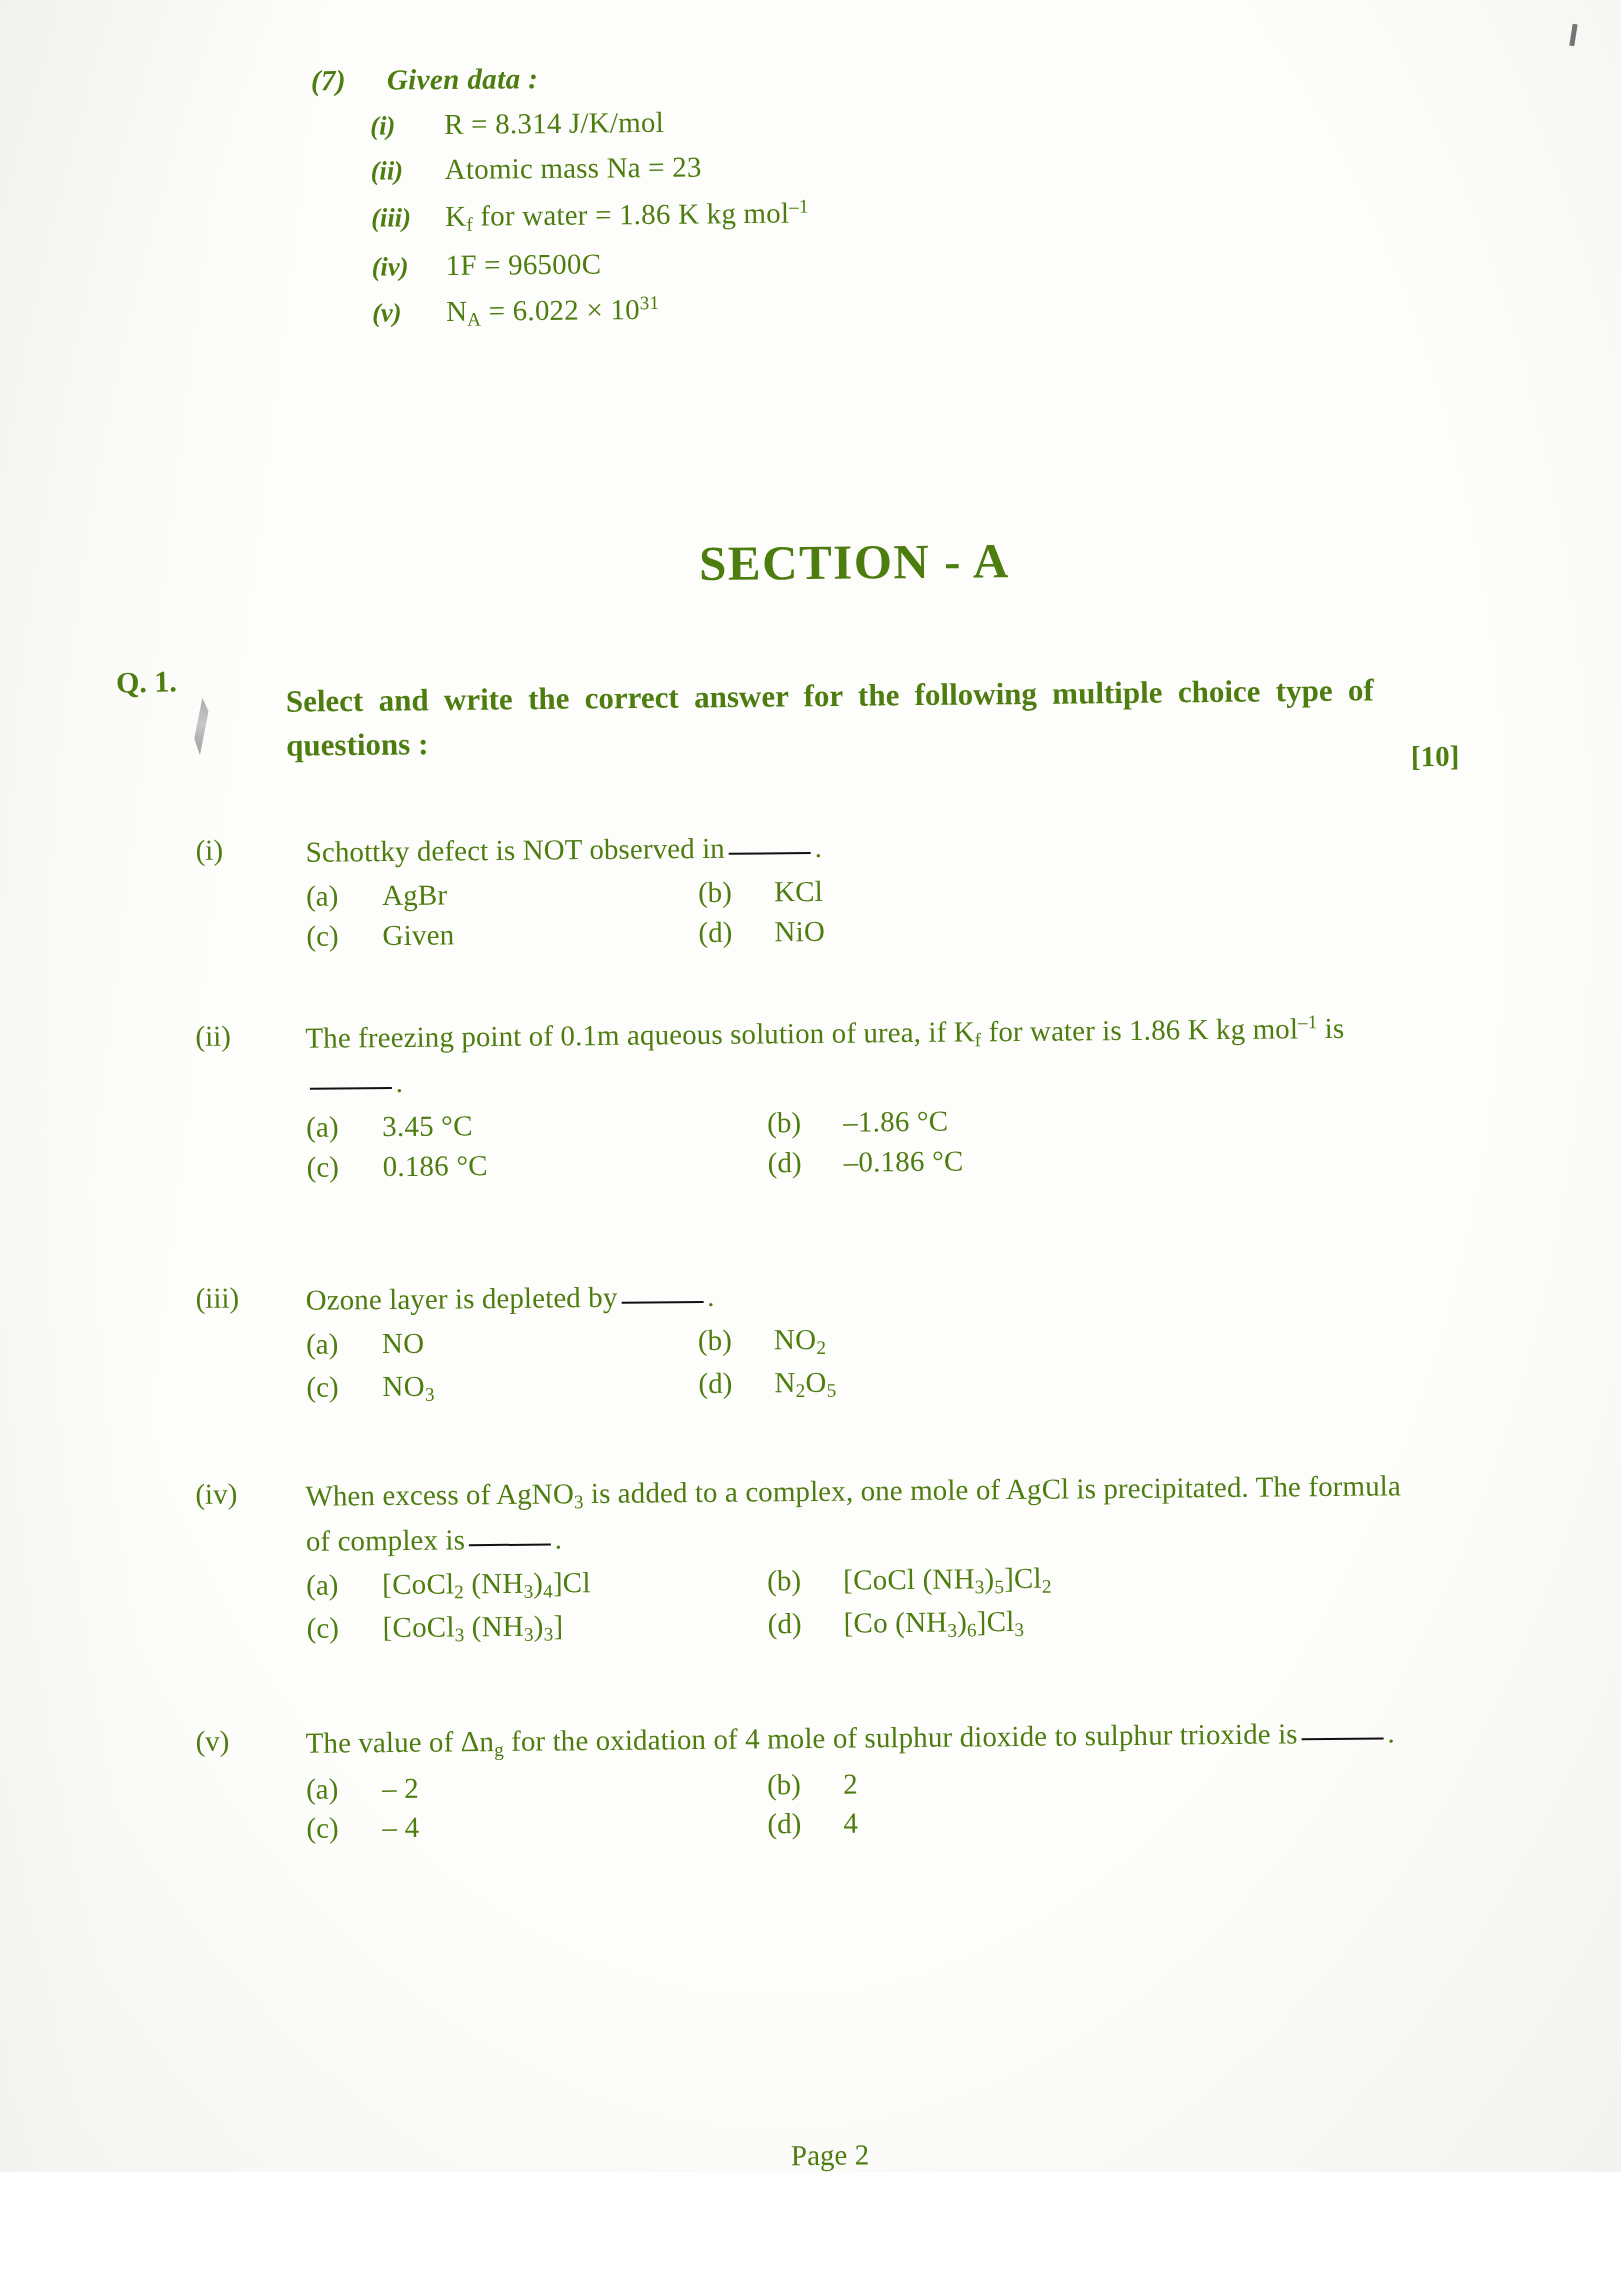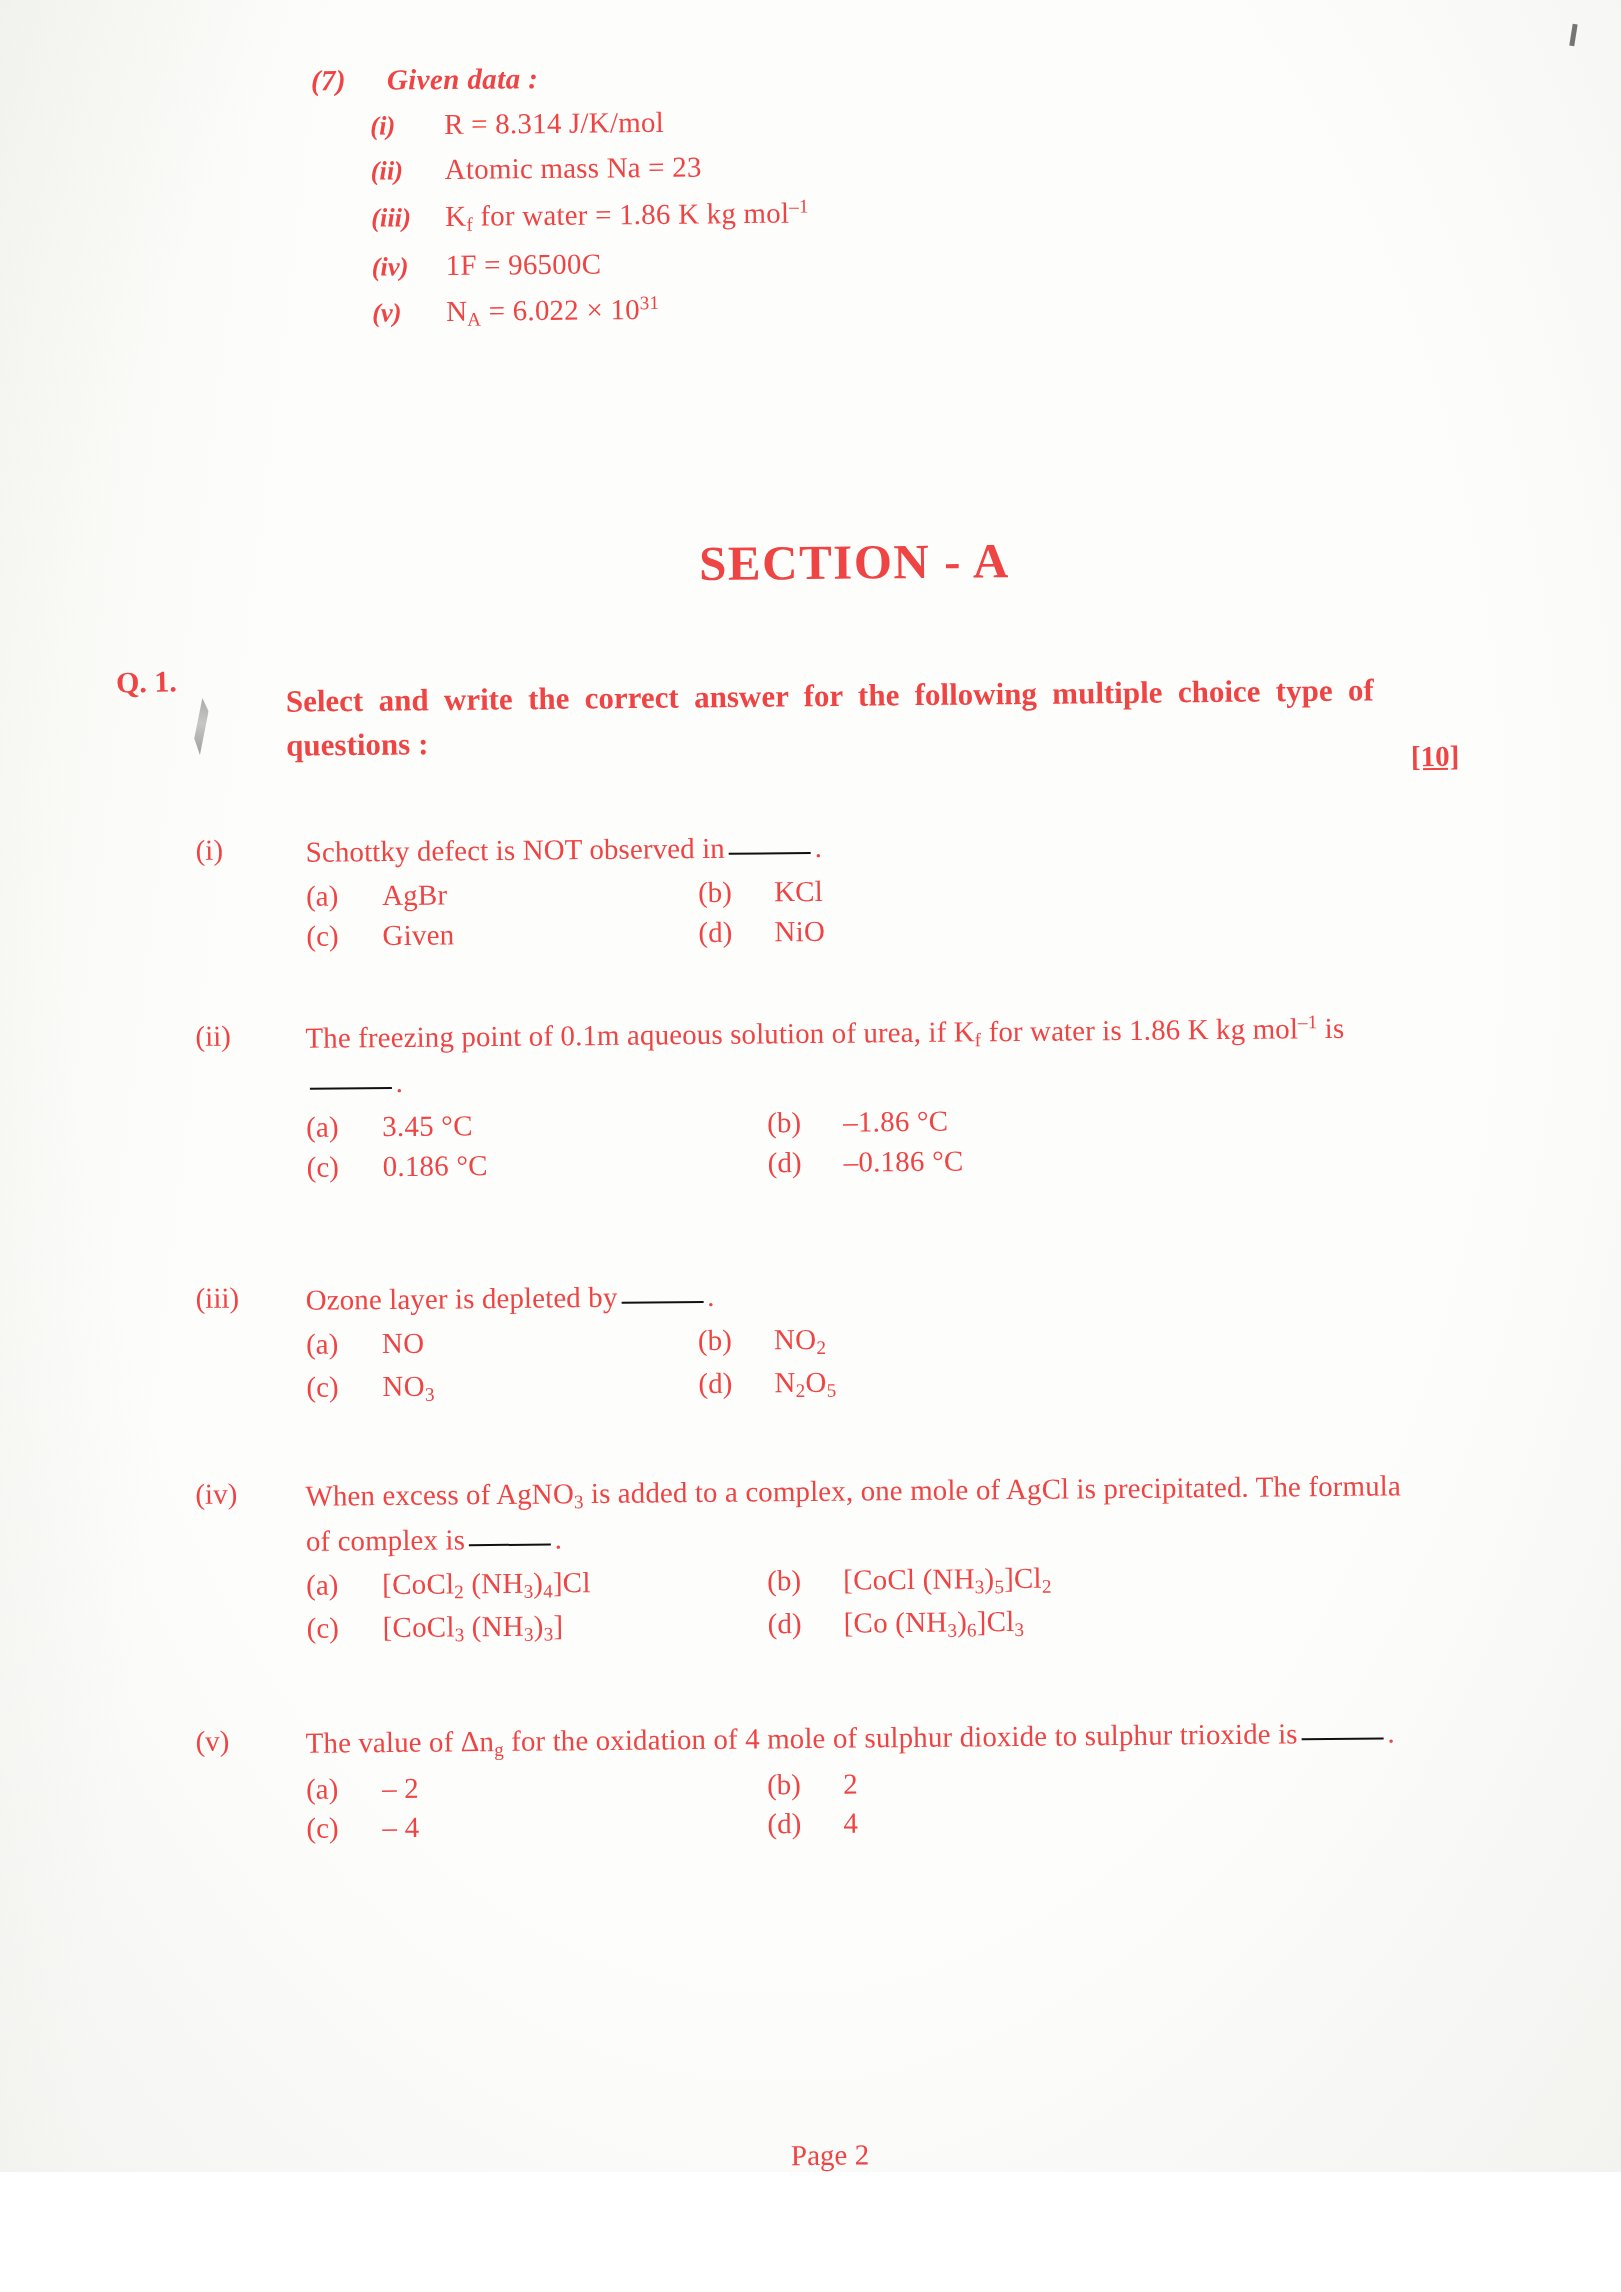--- a/index.html
+++ b/index.html
@@ -6,21 +6,21 @@
     margin: 0;
     padding: 0;
     background: #ffffff;
   }
   .page {
     position: relative;
     width: 1621px;
     height: 2172px;
     background: #fdfdfb;
     font-family: "Liberation Serif", "DejaVu Serif", serif;
-    color: #ef4444;
+    color: #4d7c0f;
     overflow: hidden;
   }
   
   .scan-tint {
     position: absolute;
     inset: 0;
     background:
       radial-gradient(ellipse at 48% 40%, rgba(255,255,255,0) 60%, rgba(205,205,200,0.22) 100%),
       linear-gradient(97deg, rgba(240,240,236,0.55) 0%, rgba(255,255,255,0) 18%);
     pointer-events: none;
@@ -120,21 +120,20 @@
     text-align: justify;
     transform: rotate(-0.6deg);
   }
   .q1-marks {
     position: absolute;
     left: 1411px;
     top: 740px;
     font-size: 29px;
     font-weight: 700;
     transform: rotate(-0.6deg);
-    text-decoration: underline;
   }
 
   
   .mcq {
     position: absolute;
     left: 196px;
     width: 1225px;
   }
   .mcq-row {
     display: flex;

